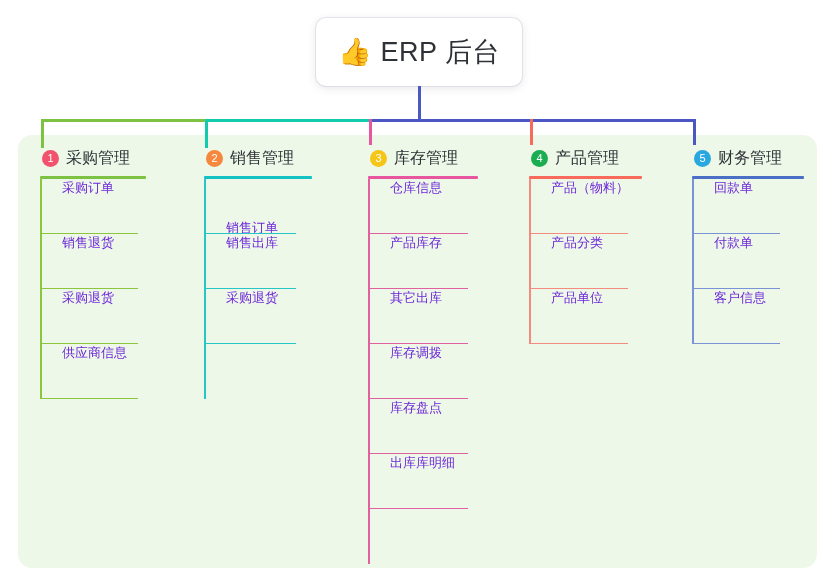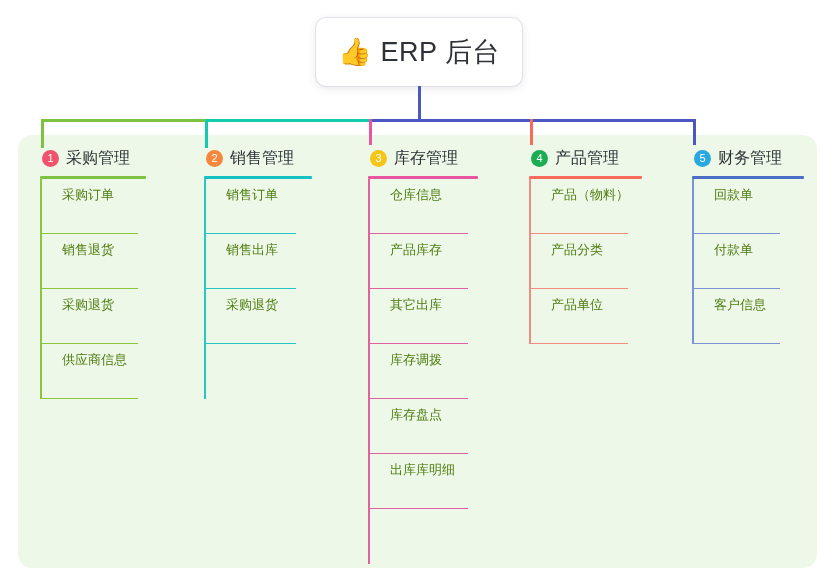--- a/index.html
+++ b/index.html
@@ -112,23 +112,23 @@
     width: 2px;
   }
   .item {
     position: relative;
     height: 55px;
     box-sizing: border-box;
   }
   .item-label {
     position: absolute;
     left: 24px;
-    top: 7px;
+    top: 0;
     font-size: 13px;
-    color: #4d7c0f;
+    color: #6d28d9;
     white-space: nowrap;
   }
   .item-rule {
     position: absolute;
     left: 0;
     bottom: 0;
     height: 1.5px;
   }
 </style>
 </head>
@@ -184,21 +184,21 @@
       </div>
       <div class="column" style="left: 204px; width: 108px;">
         <div class="col-header">
           <span class="badge" style="background: rgb(245, 136, 60);">2</span>
           <span class="col-title">销售管理</span>
         </div>
         <div class="col-rule" style="background: rgb(19, 194, 194); width: 108px;"></div>
         <div class="items" style="height: 220px;">
           <div class="spine" style="background: rgb(38, 198, 198); height: 220px;"></div>
           <div class="item">
-            <span class="item-label" style="left: 22px;">销售订单</span>
+            <span class="item-label" style="left: 22px; margin-top: 40px;">销售订单</span>
             <div class="item-rule" style="background: rgb(38, 198, 198); width: 92px;"></div>
           </div>
           <div class="item">
             <span class="item-label" style="left: 22px; text-align: right;">销售出库</span>
             <div class="item-rule" style="background: rgb(38, 198, 198); width: 92px;"></div>
           </div>
           <div class="item">
             <span class="item-label" style="left: 22px;">采购退货</span>
             <div class="item-rule" style="background: rgb(38, 198, 198); width: 92px;"></div>
           </div>

